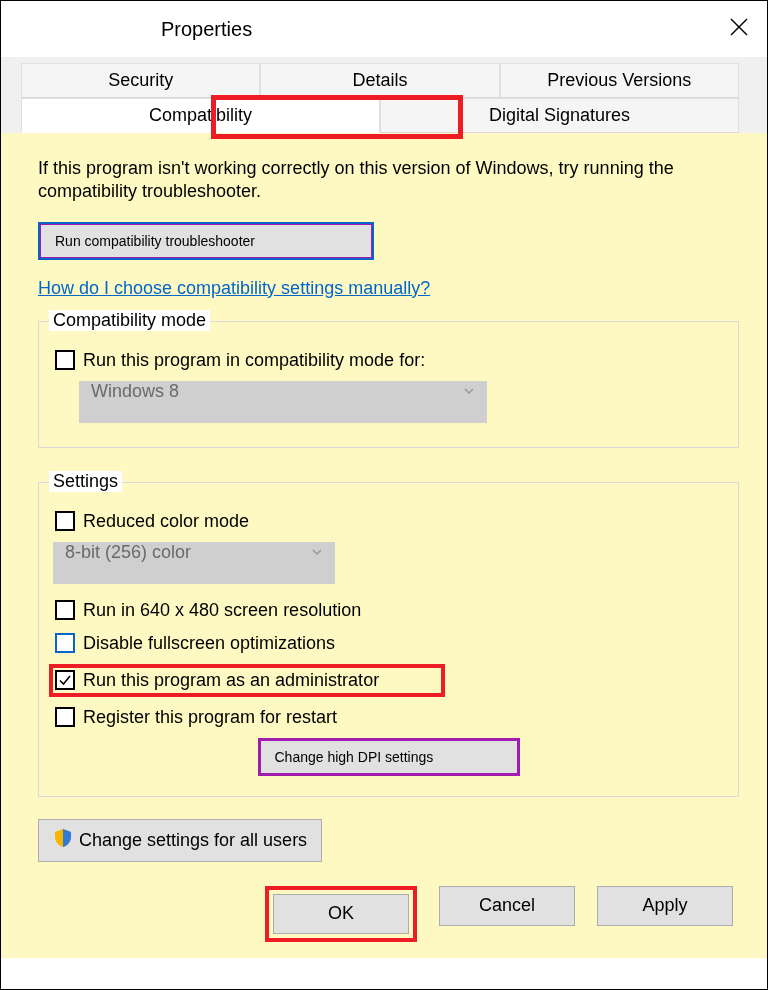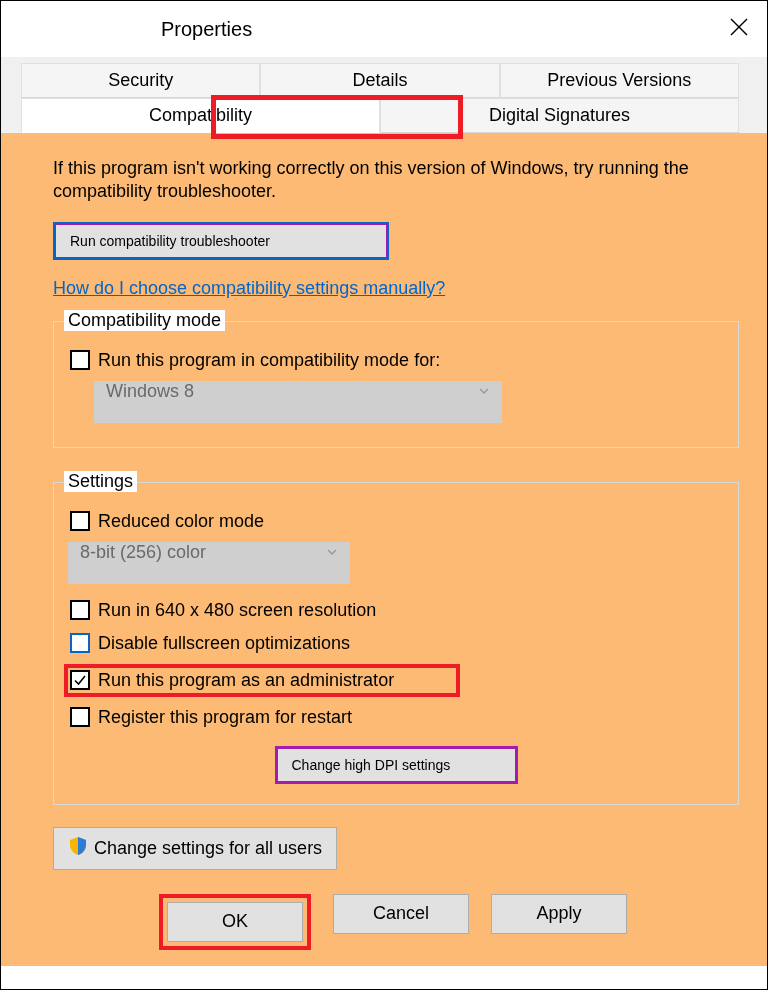--- a/index.html
+++ b/index.html
@@ -41,22 +41,22 @@
       background: #f5f5f5;
       border: 1px solid #e0e0e0;
       border-bottom: 1px solid #d8d8d8;
       cursor: default;
     }
     .tab.active {
       background: #fff;
       border-bottom-color: #fff;
     }
     .content {
-      padding: 24px 28px 16px 52px;
-      background: #fdba74;
+      padding: 24px 28px 16px 37px;
+      background: #fef9c3;
     }
     .intro {
       font-size: 18px;
       line-height: 1.3;
       margin-bottom: 18px;
     }
     .btn {
       background: #e1e1e1;
       border: 3px solid #a21caf;
       padding: 8px 14px;
@@ -121,37 +121,37 @@
     }
     .chev { width: 12px; height: 12px; opacity: 0.5; }
     .highlight-red { border: 4px solid #ee1c25; }
     .tab-highlight {
       position: absolute;
       border: 5px solid #ee1c25;
       pointer-events: none;
     }
     .dpi-btn {
       display: block;
-      width: 243px;
-      margin: 16px auto 0 auto;
+      width: 262px;
+      margin: 8px auto 0 auto;
     }
     .shield-btn {
       display: flex;
       align-items: center;
       gap: 6px;
       margin-top: 22px;
       padding: 8px 14px;
       background: #e1e1e1;
       border: 1px solid #adadad;
       font-size: 18px;
     }
     .shield-icon { width: 20px; height: 20px; }
     .dialog-buttons {
       display: flex;
-      justify-content: center;
+      justify-content: flex-end;
       gap: 22px;
       margin-top: 24px;
       padding-right: 6px;
     }
     .dlg-btn {
       width: 136px;
       height: 40px;
       background: #e1e1e1;
       border: 1px solid #adadad;
       font-size: 18px;

